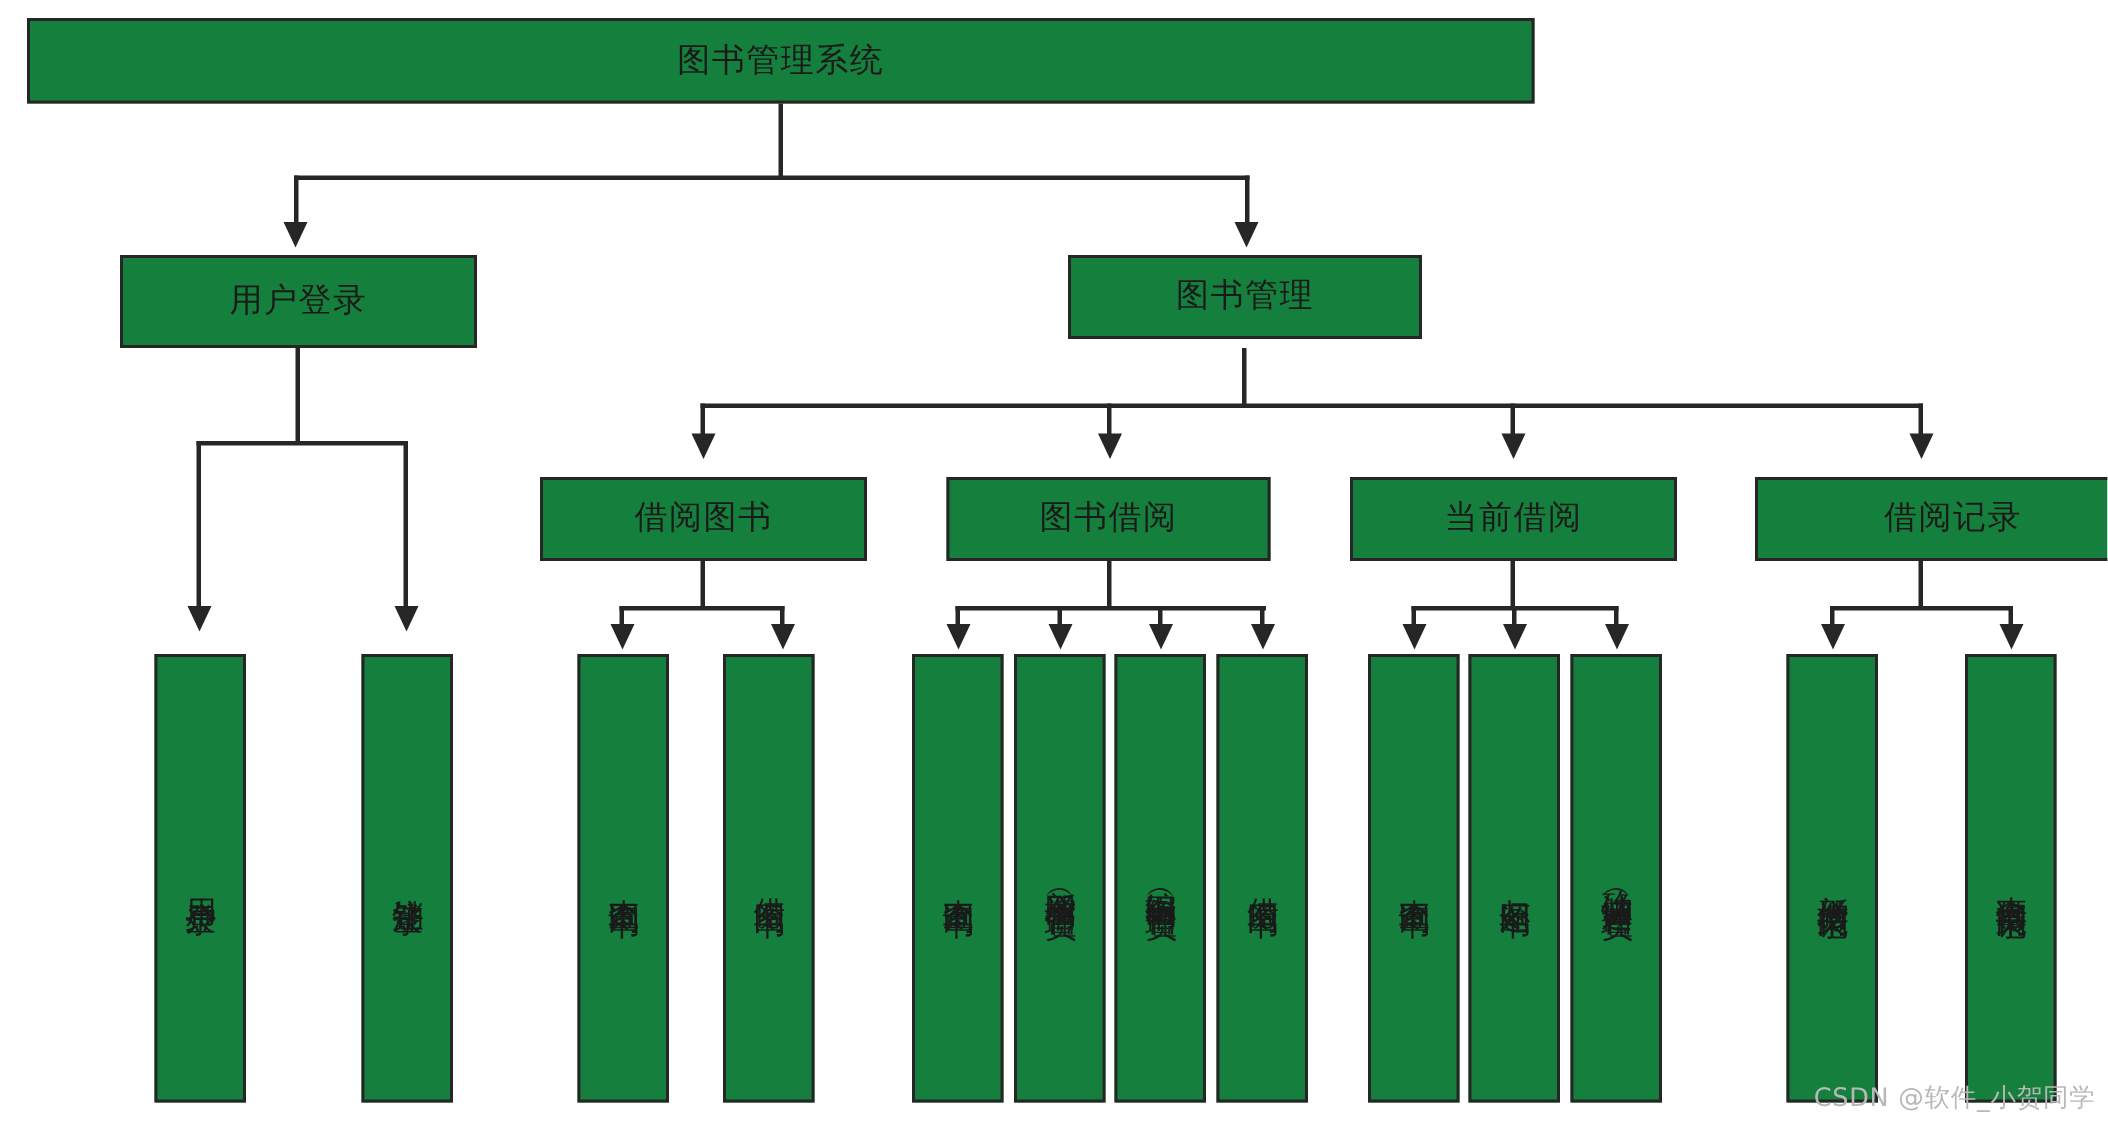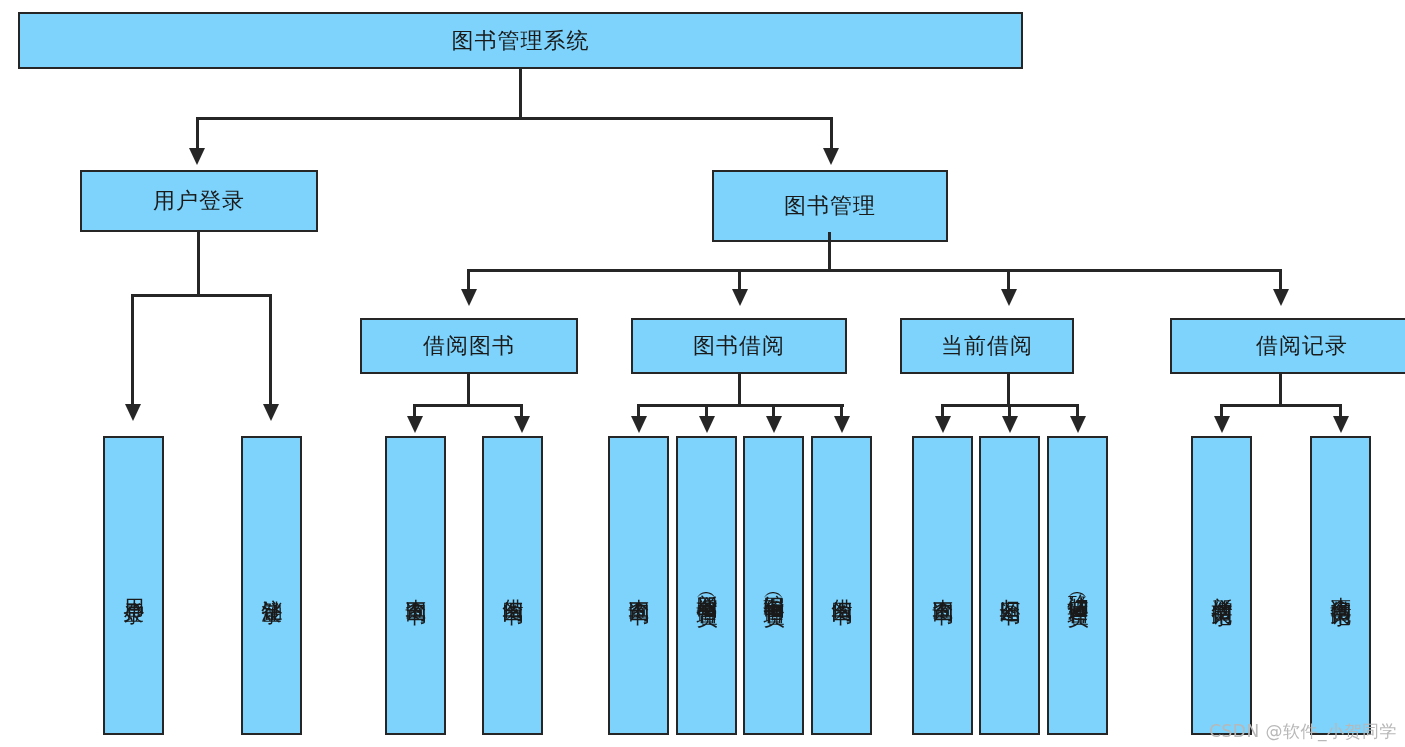--- a/index.html
+++ b/index.html
@@ -13,21 +13,21 @@
     width: 1405px;
     height: 747px;
     background: #ffffff;
     font-family: "DejaVu Sans", "Liberation Sans", sans-serif;
     overflow: hidden;
   }
   
   .node {
     position: absolute;
     box-sizing: border-box;
-    background: #7dd3fc;
+    background: #15803d;
     border: 2px solid #262626;
     display: flex;
     align-items: center;
     justify-content: center;
     color: #1a1a1a;
   }
   .node .label {
     display: block;
     text-align: center;
     line-height: 1.15;
@@ -95,21 +95,21 @@
   <div class="edge vline" style="left:196px; top:117px; width:3px; height:33px;"></div>
   <div class="arrow" style="left:189px; top:148px;"></div>
 
   <div class="edge vline" style="left:830px; top:117px; width:3px; height:33px;"></div>
   <div class="arrow" style="left:823px; top:148px;"></div>
 
   <div class="node h" style="left:80px; top:170px; width:238px; height:62px;">
     <span class="label">用户登录</span>
   </div>
 
-  <div class="node h" style="left:712px; top:170px; width:236px; height:72px;">
+  <div class="node h" style="left:712px; top:170px; width:236px; height:56px;">
     <span class="label">图书管理</span>
   </div>
 
   <div class="edge vline" style="left:197px; top:232px; width:3px; height:64px;"></div>
   <div class="edge hline" style="left:131px; top:294px; width:139px; height:3px;"></div>
   <div class="edge vline" style="left:131px; top:294px; width:3px; height:112px;"></div>
   <div class="arrow" style="left:125px; top:404px;"></div>
   <div class="edge vline" style="left:269px; top:294px; width:3px; height:112px;"></div>
   <div class="arrow" style="left:263px; top:404px;"></div>
 
@@ -127,21 +127,21 @@
 
   <div class="edge vline" style="left:1279px; top:269px; width:3px; height:22px;"></div>
   <div class="arrow" style="left:1273px; top:289px;"></div>
 
   <div class="node h" style="left:360px; top:318px; width:218px; height:56px;">
     <span class="label">借阅图书</span>
   </div>
   <div class="node h" style="left:631px; top:318px; width:216px; height:56px;">
     <span class="label">图书借阅</span>
   </div>
-  <div class="node h" style="left:900px; top:318px; width:174px; height:56px;">
+  <div class="node h" style="left:900px; top:318px; width:218px; height:56px;">
     <span class="label">当前借阅</span>
   </div>
   <div class="node h" style="left:1170px; top:318px; width:264px; height:56px;">
     <span class="label">借阅记录</span>
   </div>
 
   <div class="edge vline" style="left:467px; top:374px; width:3px; height:32px;"></div>
   <div class="edge hline" style="left:413px; top:404px; width:110px; height:3px;"></div>
   <div class="edge vline" style="left:413px; top:404px; width:3px; height:14px;"></div>
   <div class="arrow" style="left:407px; top:416px;"></div>

